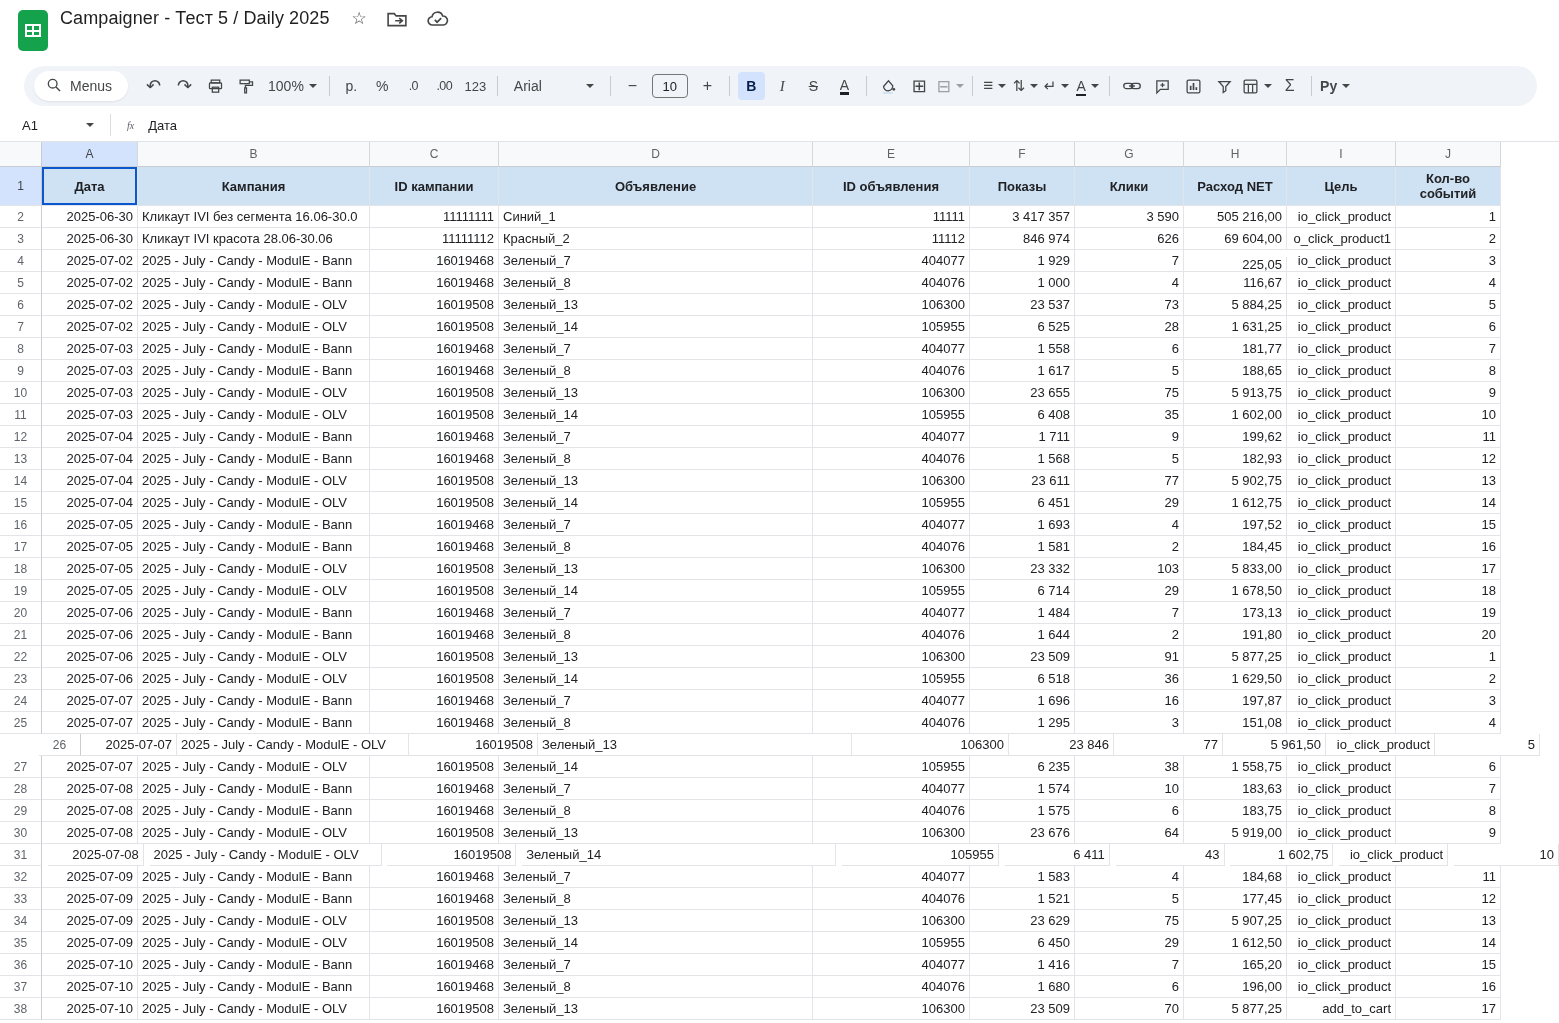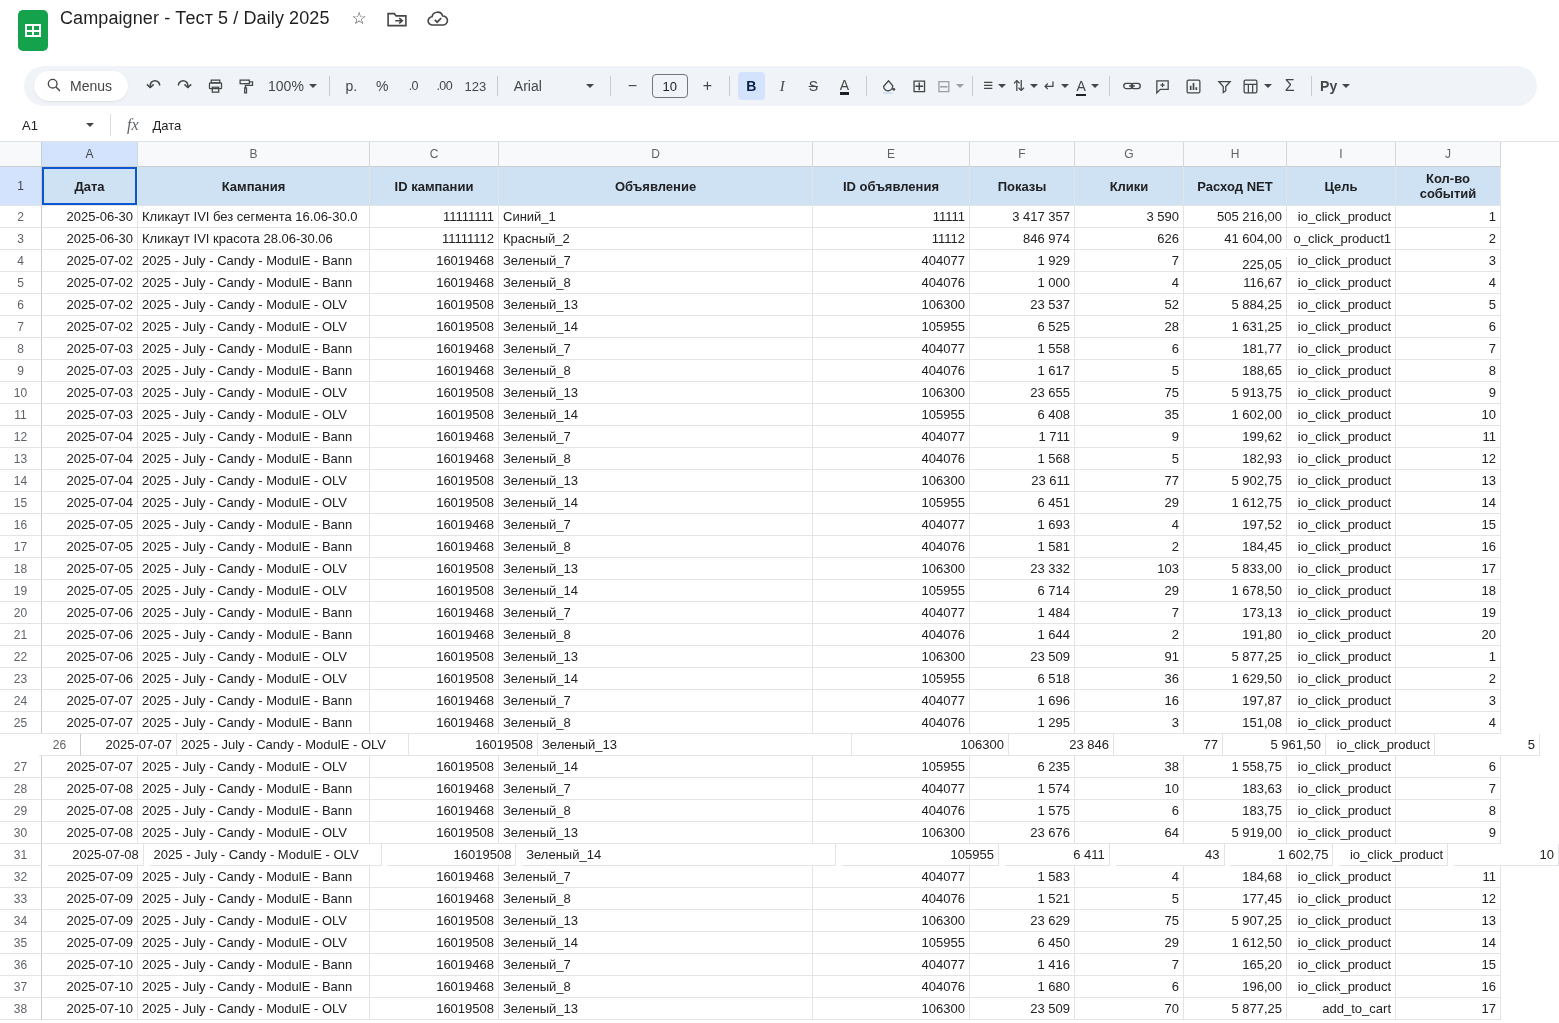--- a/index.html
+++ b/index.html
@@ -49,21 +49,21 @@
   .muted { color:#9aa0a6; }
   .dec { font-size:12.5px; letter-spacing:-.5px; }
   .sigma { font-size:16px; }
 
   
   .formula-bar { height:33px; display:flex; align-items:center; border-bottom:1px solid #e0e3e7;
     padding-left:14px; margin-top:3px; }
   .name-box { width:86px; display:flex; align-items:center; justify-content:space-between;
     font-size:13px; padding:0 6px 0 8px; color:#202124; }
   .fb-div { width:1px; height:22px; background:#dadce0; margin:0 6px 0 10px; }
-  .fx { font-family:"Liberation Serif",serif; font-style:italic; color:#5f6368; font-size:16px;
+  .fx { font-family:"Liberation Serif",serif; font-style:italic; color:#5f6368; font-size:10px;
     margin:0 14px 0 10px; }
   .fb-value { font-size:13px; }
 
   
   .grid { position:relative; width:1559px; background:#fff; }
   .hdr-strip { display:flex; height:25px; }
   .corner { width:42px; background:#f8f9fa; border-right:1px solid #c9ccd1; border-bottom:1px solid #c9ccd1; }
   .col-letter { background:#f8f9fa; border-right:1px solid #d5d8db; border-bottom:1px solid #c9ccd1;
     font-size:12px; color:#5f6368; display:flex; align-items:center; justify-content:center; }
   .col-letter.sel { background:#d3e3fd; color:#41454a; }
@@ -285,21 +285,21 @@
     </div>
     <div class="row" style="height: 22px;">
       <div class="rownum">3</div>
       <div class="cell al-r" style="width: 96px;">2025-06-30</div>
       <div class="cell al-l" style="width: 232px;">Кликаут IVI красота 28.06-30.06</div>
       <div class="cell al-r" style="width: 129px;">11111112</div>
       <div class="cell al-l" style="width: 314px;">Красный_2</div>
       <div class="cell al-r" style="width: 157px;">11112</div>
       <div class="cell al-r" style="width: 105px;">846 974</div>
       <div class="cell al-r" style="width: 109px;">626</div>
-      <div class="cell al-r" style="width: 103px;">41 604,00</div>
+      <div class="cell al-r" style="width: 103px;">69 604,00</div>
       <div class="cell al-r" style="width: 109px;">o_click_product1</div>
       <div class="cell al-r" style="width: 105px;">2</div>
     </div>
     <div class="row" style="height: 22px;">
       <div class="rownum">4</div>
       <div class="cell al-r" style="width: 96px;">2025-07-02</div>
       <div class="cell al-l" style="width: 232px;">2025 - July - Candy - ModulE - Bann</div>
       <div class="cell al-r" style="width: 129px;">16019468</div>
       <div class="cell al-l" style="width: 314px;">Зеленый_7</div>
       <div class="cell al-r" style="width: 157px;">404077</div>
@@ -323,21 +323,21 @@
       <div class="cell al-r" style="width: 105px;">4</div>
     </div>
     <div class="row" style="height: 22px;">
       <div class="rownum">6</div>
       <div class="cell al-r" style="width: 96px;">2025-07-02</div>
       <div class="cell al-l" style="width: 232px;">2025 - July - Candy - ModulE - OLV</div>
       <div class="cell al-r" style="width: 129px;">16019508</div>
       <div class="cell al-l" style="width: 314px;">Зеленый_13</div>
       <div class="cell al-r" style="width: 157px;">106300</div>
       <div class="cell al-r" style="width: 105px;">23 537</div>
-      <div class="cell al-r" style="width: 109px;">52</div>
+      <div class="cell al-r" style="width: 109px;">73</div>
       <div class="cell al-r" style="width: 103px;">5 884,25</div>
       <div class="cell al-r" style="width: 109px;">io_click_product</div>
       <div class="cell al-r" style="width: 105px;">5</div>
     </div>
     <div class="row" style="height: 22px;">
       <div class="rownum">7</div>
       <div class="cell al-r" style="width: 96px;">2025-07-02</div>
       <div class="cell al-l" style="width: 232px;">2025 - July - Candy - ModulE - OLV</div>
       <div class="cell al-r" style="width: 129px;">16019508</div>
       <div class="cell al-l" style="width: 314px;">Зеленый_14</div>

